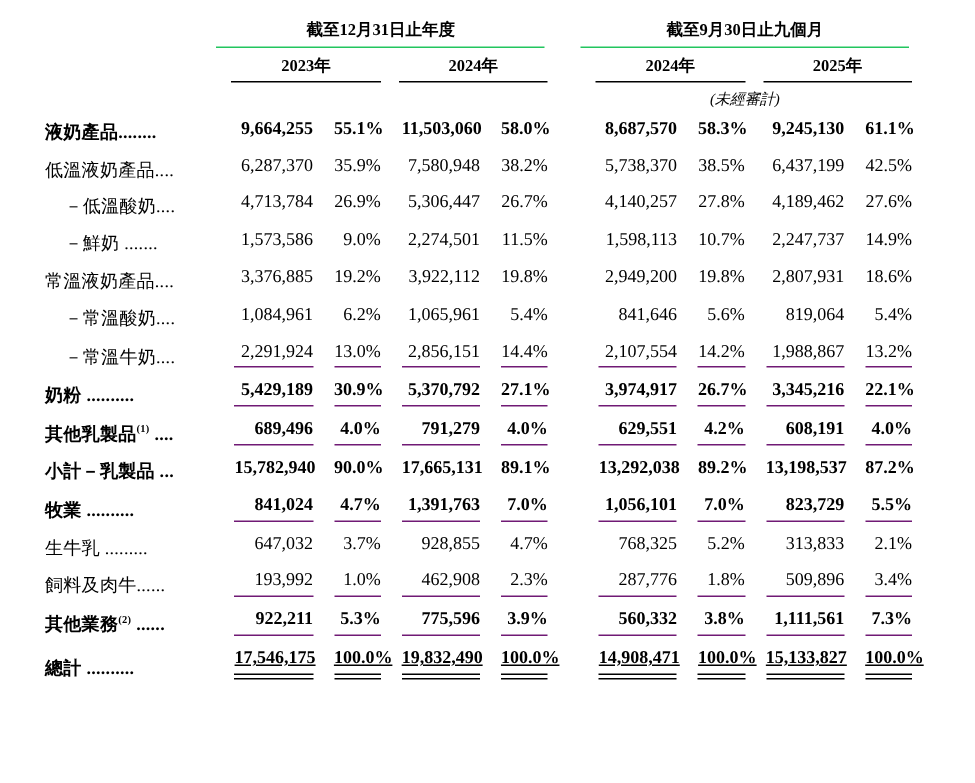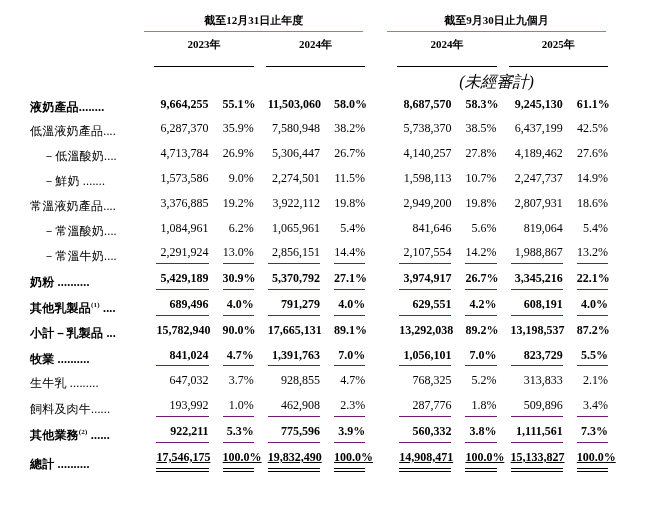--- a/index.html
+++ b/index.html
@@ -33,27 +33,27 @@
     text-align: center;
     border-bottom: 1px solid #22c55e;
     padding-bottom: 4px;
     margin: 0 2px;
   }
   .yrule {
     font-weight: bold;
     font-size: 11px;
     text-align: center;
     border-bottom: 1px solid #000;
-    padding-bottom: 16px;
+    padding-bottom: 4px;
     padding-top: 6px;
     margin: 0 0 0 12px;
   }
   th.note {
     font-style: italic;
-    font-size: 16px;
+    font-size: 10px;
     text-align: center;
     padding-top: 6px;
   }
   th.unit-note { padding-bottom: 10px; }
 
   tbody td {
     vertical-align: bottom;
     padding: 6px 0 2px 14px;
   }
   tbody td.lbl {

